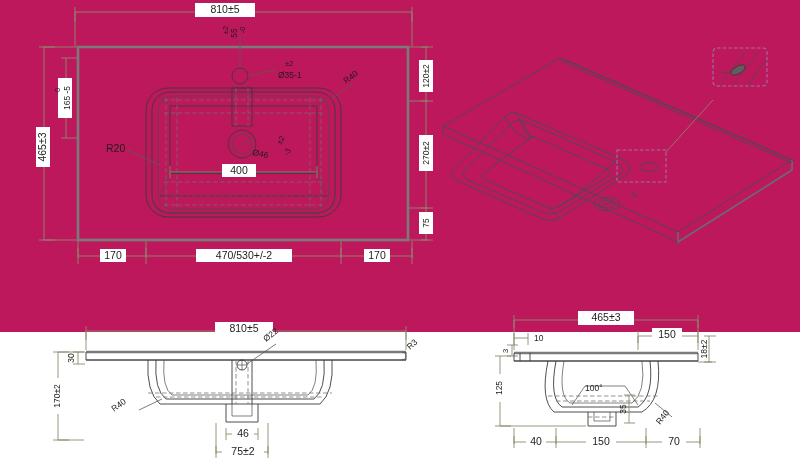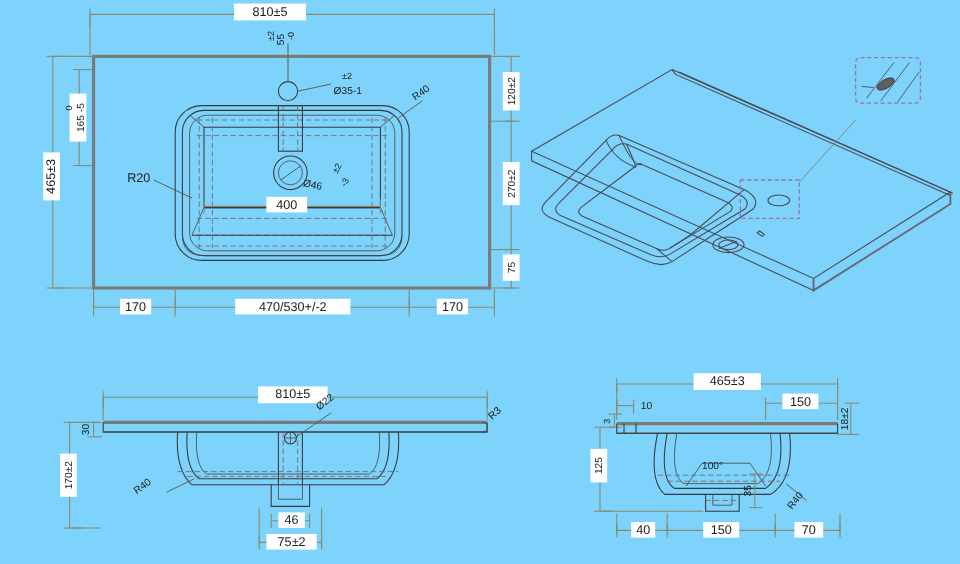--- a/index.html
+++ b/index.html
@@ -1,17 +1,17 @@
 <!DOCTYPE html>
 <html><head>
 <meta charset="utf-8">
 <style>
   html,body{margin:0;padding:0;background:#ffffff;}
   body{width:800px;height:470px;overflow:hidden;font-family:"Liberation Sans",sans-serif;}
-  #sheet{position:relative;width:800px;height:470px;background:#7dd3fc;}
+  #sheet{position:relative;width:800px;height:332px;background:#be185d;}
   svg{display:block;}
   .dimline{stroke:#8a8a6e;stroke-width:0.9;fill:none;}
   .dimtick{stroke:#8a8a6e;stroke-width:0.9;}
   .leader{stroke:#5c5c4a;stroke-width:0.8;fill:none;}
   .part{stroke:#3a3a3a;stroke-width:0.9;fill:none;}
   .partthick{stroke:#7a7a7a;stroke-width:2.6;fill:none;}
   .hidden{stroke:#6f6f6f;stroke-width:0.75;fill:none;stroke-dasharray:4.5 2.5;}
   .thin{stroke:#4a4a4a;stroke-width:0.7;fill:none;}
   .callout{stroke:#9a74a8;stroke-width:1.1;fill:none;stroke-dasharray:3.5 2.2;}
   .calloutline{stroke:#8a8a6e;stroke-width:0.8;fill:none;}

